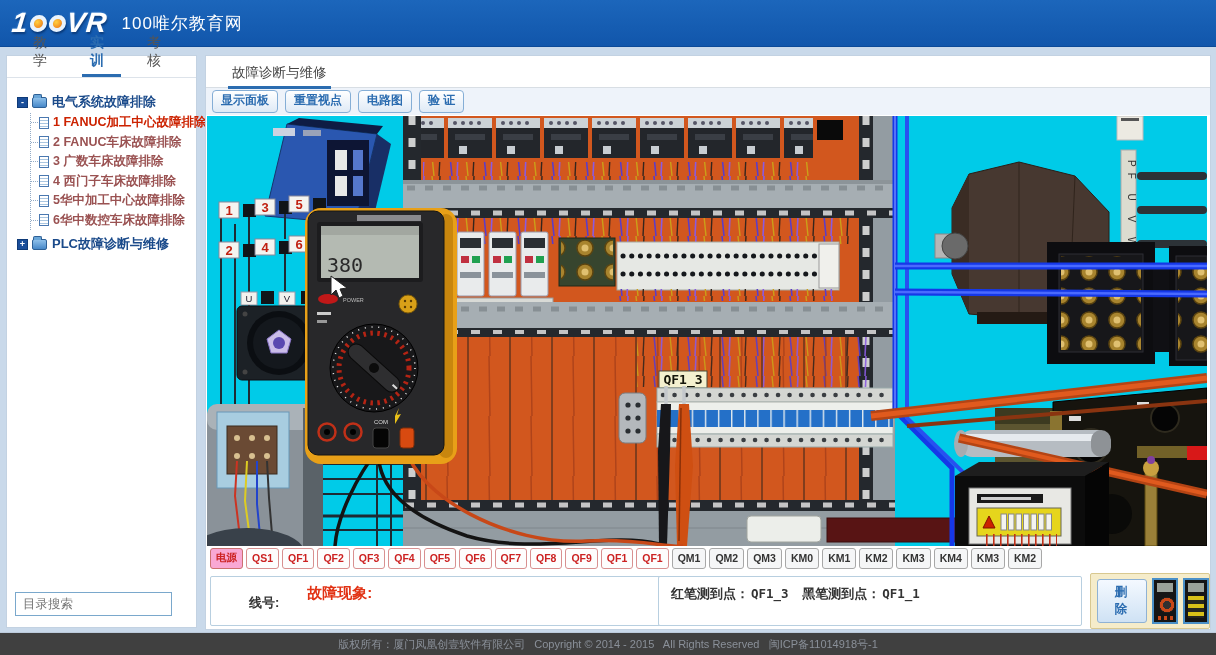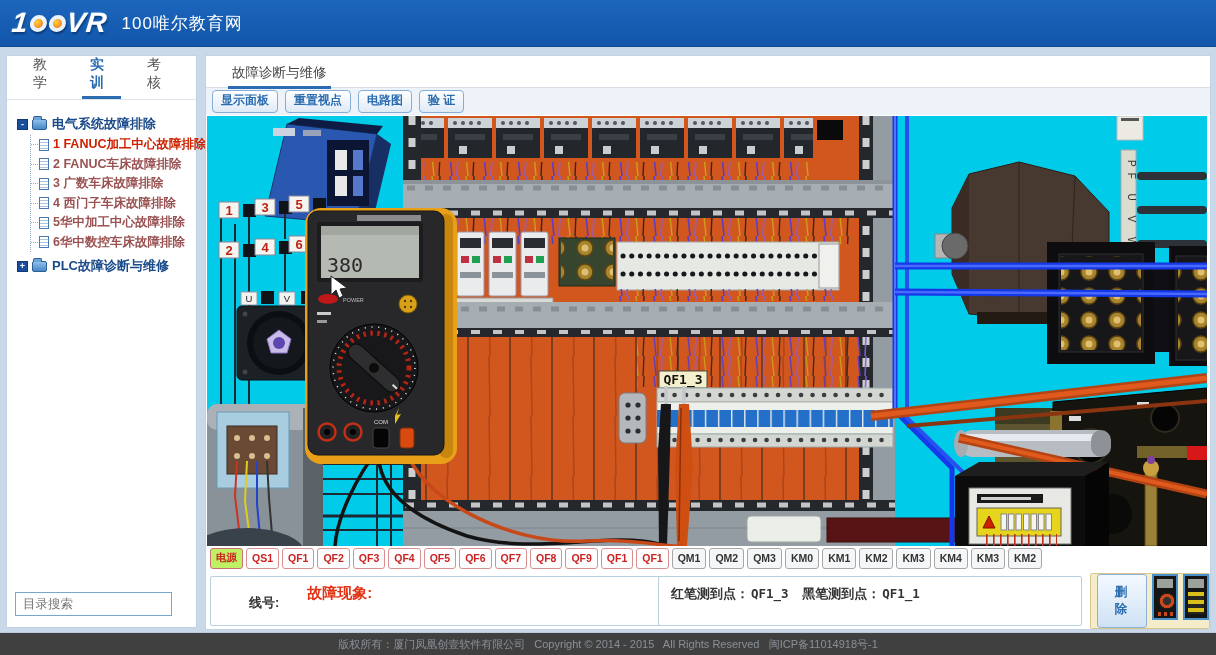--- a/index.html
+++ b/index.html
@@ -18,21 +18,21 @@
   .sitename { color:#fff; font-size:17px; margin-left:14px; letter-spacing:1px; }
   .hright { margin-left:auto; margin-right:18px; display:flex; align-items:center; font-size:13px; }
   .huser { color:#ffd95e; margin-right:22px; }
   .hlink { color:#fff; margin-left:16px; cursor:pointer; white-space:nowrap; }
   .hlink.gap { margin-left:34px; }
   .chev { font-size:9px; margin-left:4px; color:#d8e6f8; }
 
   
   .sidebar { position:absolute; left:6px; top:55px; width:191px; height:573px;
     background:#fff; border:1px solid #c3d2e2; }
-  .stabs { height:44px; border-bottom:1px solid #dde3ea; display:flex; align-items:flex-end;
+  .stabs { height:22px; border-bottom:1px solid #dde3ea; display:flex; align-items:flex-end;
     padding-left:18px; }
   .stab { font-size:14px; color:#555; padding:6px 8px 7px; margin-right:18px; cursor:pointer; }
   .stab.active { color:#2b6cb0; border-bottom:3px solid #2b6cb0; padding-bottom:4px; font-weight:bold; }
   .tree { padding:10px 4px 0 10px; }
   .tnode { display:flex; align-items:center; height:22px; margin-top:3px; cursor:pointer; }
   .texp { width:11px; height:11px; background:#1a4e9a; border:1px solid #0e3a78; color:#fff;
     font:bold 9px/9px "Liberation Sans",sans-serif; text-align:center; margin-right:4px; flex:none; }
   .tfold { width:15px; height:11px; background:linear-gradient(#8ec0ea,#4788c8);
     border:1px solid #2d6096; border-radius:2px; position:relative; margin-right:5px; flex:none; }
   .tfold::before { content:''; position:absolute; top:-4px; left:0; width:7px; height:3px;
@@ -61,36 +61,36 @@
     background:linear-gradient(#ffffff,#dfeaf6); border:1px solid #85aed6; border-radius:4px;
     padding:1px 8px 3px; cursor:pointer; }
   .viewport { position:absolute; left:1px; top:60px; width:1000px; height:430px; overflow:hidden;
     background:#00cbe8; cursor:default; }
   .viewport svg { display:block; }
 
   .comprow { position:absolute; left:4px; top:492px; display:flex; gap:3px; }
   .cbtn { font-family:"Liberation Sans",sans-serif; font-size:10.5px; font-weight:bold;
     min-width:30px; padding:2px 5px 3px; border-radius:3px; cursor:pointer; background:#fdfdfd; }
   .cbtn.red { color:#cc2222; border:1px solid #d89090; }
-  .cbtn.power { color:#cc2222; border:1px solid #cc7070; background:#bef264; }
+  .cbtn.power { color:#cc2222; border:1px solid #cc7070; background:#f9a8d4; }
   .cbtn.gray { color:#333; border:1px solid #a8a8a8; background:#f5f6f7; }
 
   .inforow .panel { position:absolute; top:520px; height:50px; background:#fff;
     border:1px solid #b8cfe0; border-radius:2px; }
   .p1 { left:4px; width:516px; display:flex; }
   .p1 .lineno { font-size:13px; font-weight:bold; color:#333; margin:17px 0 0 38px; white-space:nowrap; }
   .p1 .fault { margin:7px 0 0 28px; }
   .p1 .ftitle { font-size:15px; font-weight:bold; color:#e23214; }
   .p1 .fdesc { font-size:12px; color:#444; margin-top:2px; }
   .p2 { left:452px; width:424px; padding:8px 0 0 12px; font-size:13px; font-weight:bold; color:#333; }
   .p2 span { margin-right:2px; }
   .p2 .pv { margin-right:10px; font-family:"DejaVu Sans Mono",monospace; font-size:12.5px; }
   .p3 { left:884px; top:517px !important; width:120px; height:56px !important;
     background:#f5ecca !important; border:1px solid #d8c890 !important;
-    display:flex; padding-left:6px; }
+    display:flex; align-items:center; padding-left:6px; }
   .delbtn { font-size:12.5px; font-weight:bold; color:#2b6cb0; letter-spacing:2px;
     background:linear-gradient(#f4f9ff,#cfe2f4); border:1px solid #8fb2d4; border-radius:3px;
     padding:4px 8px; cursor:pointer; }
   .thumb { width:28px; height:46px; border:2px solid #4a90c8; background:#151515; margin-left:5px;
     cursor:pointer; position:relative; overflow:hidden; }
   .thumb .tscr { position:absolute; left:3px; top:3px; right:3px; height:9px; background:#9aa29a; }
   .thumb1 .tdial { position:absolute; left:5px; top:17px; width:16px; height:16px; border-radius:50%;
     background:radial-gradient(circle at 50% 50%, #303030 35%, #c84818 38%, #c84818 62%, #202020 65%); }
   .thumb1 .tports { position:absolute; left:4px; bottom:2px; width:18px; height:4px;
     background:repeating-linear-gradient(90deg,#c84818 0 3px,#151515 3px 6px); }

